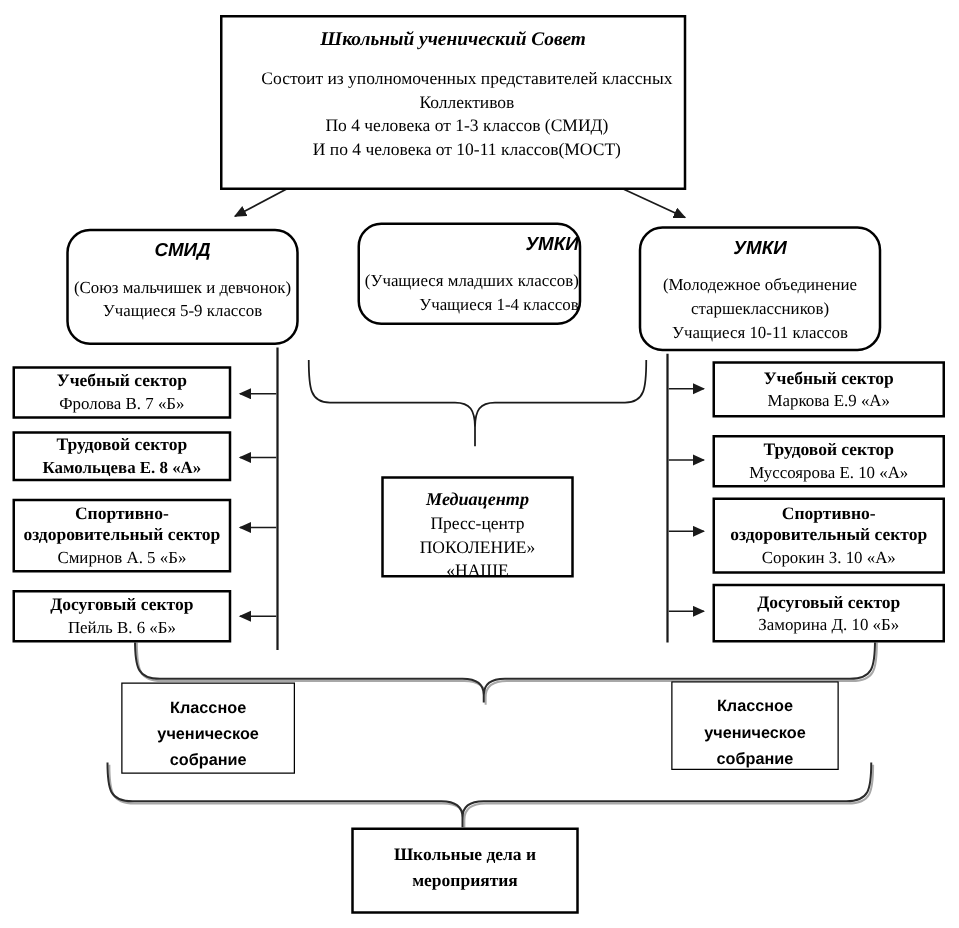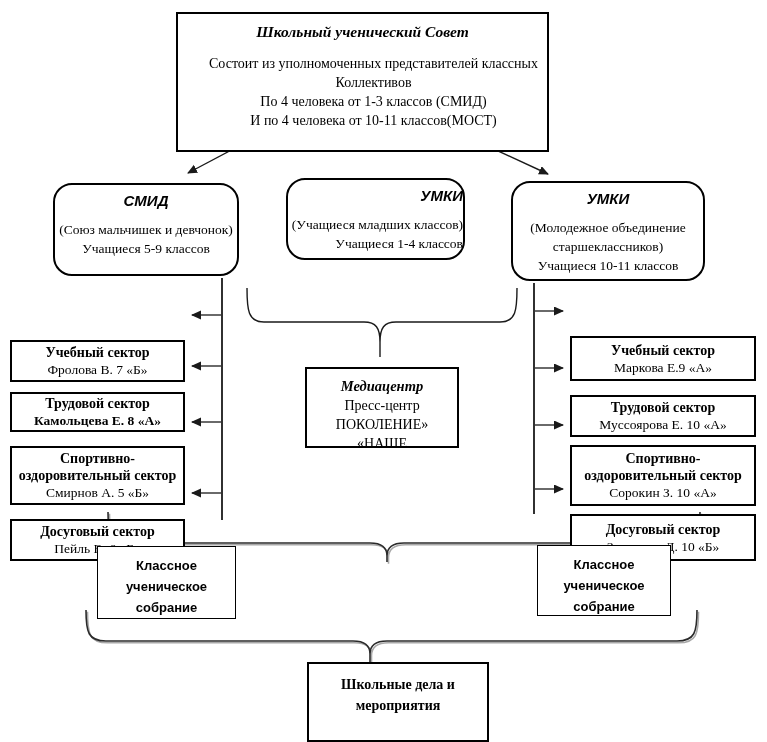--- a/index.html
+++ b/index.html
@@ -24,21 +24,20 @@
   .council-title { font-size:15.5px; font-weight:bold; font-style:italic; margin-bottom:13px; }
   .council-line { font-size:14px; line-height:19px;margin-left:22px; }
   
   .group { padding-top:7px;border-radius:19px; }
   .group-title { font-family:"Liberation Sans", sans-serif; font-size:15px; font-weight:bold; font-style:italic; margin-bottom:11px; }
   .group-line { font-size:13.5px; line-height:19px; }
   
   .sector {
     display:flex; flex-direction:column; justify-content:center;
     padding:2px 3px;
-    margin-top:47px;
   }
   .sec-title { font-size:14px; font-weight:bold; line-height:17px; }
   .sec-name { font-size:13.5px; line-height:17px; }
   .sec-name.bold { font-weight:bold; }
   
   .media { padding-top:8px; }
   .media-title { font-size:14.5px; font-weight:bold; font-style:italic; line-height:19px; }
   .media-line { font-size:14px; line-height:19px; }
   
   .class-meeting { border-width:1.5px; padding-top:8px; font-family:Liberation Sans, sans-serif; }
@@ -151,36 +150,36 @@
   </div>
   <div class="box sector" style="left:570px; top:398px; width:186px; height:61px;">
     <div class="sec-title">Спортивно-оздоровительный сектор</div>
     <div class="sec-name">Сорокин З. 10 «А»</div>
   </div>
   <div class="box sector" style="left:570px; top:467px; width:186px; height:47px;">
     <div class="sec-title">Досуговый сектор</div>
     <div class="sec-name">Заморина Д. 10 «Б»</div>
   </div>
 
-  <div class="box media" style="left:305px; top:367px; width:154px; height:81px;">
+  <div class="box media" style="left:305px; top:381px; width:154px; height:81px;">
     <div class="media-title">Медиацентр</div>
     <div class="media-line">Пресс-центр</div>
     <div class="media-line">ПОКОЛЕНИЕ»</div>
     <div class="media-line">«НАШЕ</div>
   </div>
 
   <div class="box class-meeting" style="left:97px; top:546px; width:139px; height:73px;">
     <div class="class-line">Классное</div>
     <div class="class-line">ученическое</div>
     <div class="class-line">собрание</div>
   </div>
   <div class="box class-meeting" style="left:537px; top:545px; width:134px; height:71px;">
     <div class="class-line">Классное</div>
     <div class="class-line">ученическое</div>
     <div class="class-line">собрание</div>
   </div>
 
-  <div class="box school" style="left:307px; top:662px; width:182px; height:80px;">
+  <div class="box school" style="left:281px; top:662px; width:182px; height:69px;">
     <div class="school-line">Школьные дела и</div>
     <div class="school-line">мероприятия</div>
   </div>
 
 </div>
 
 </body></html>

